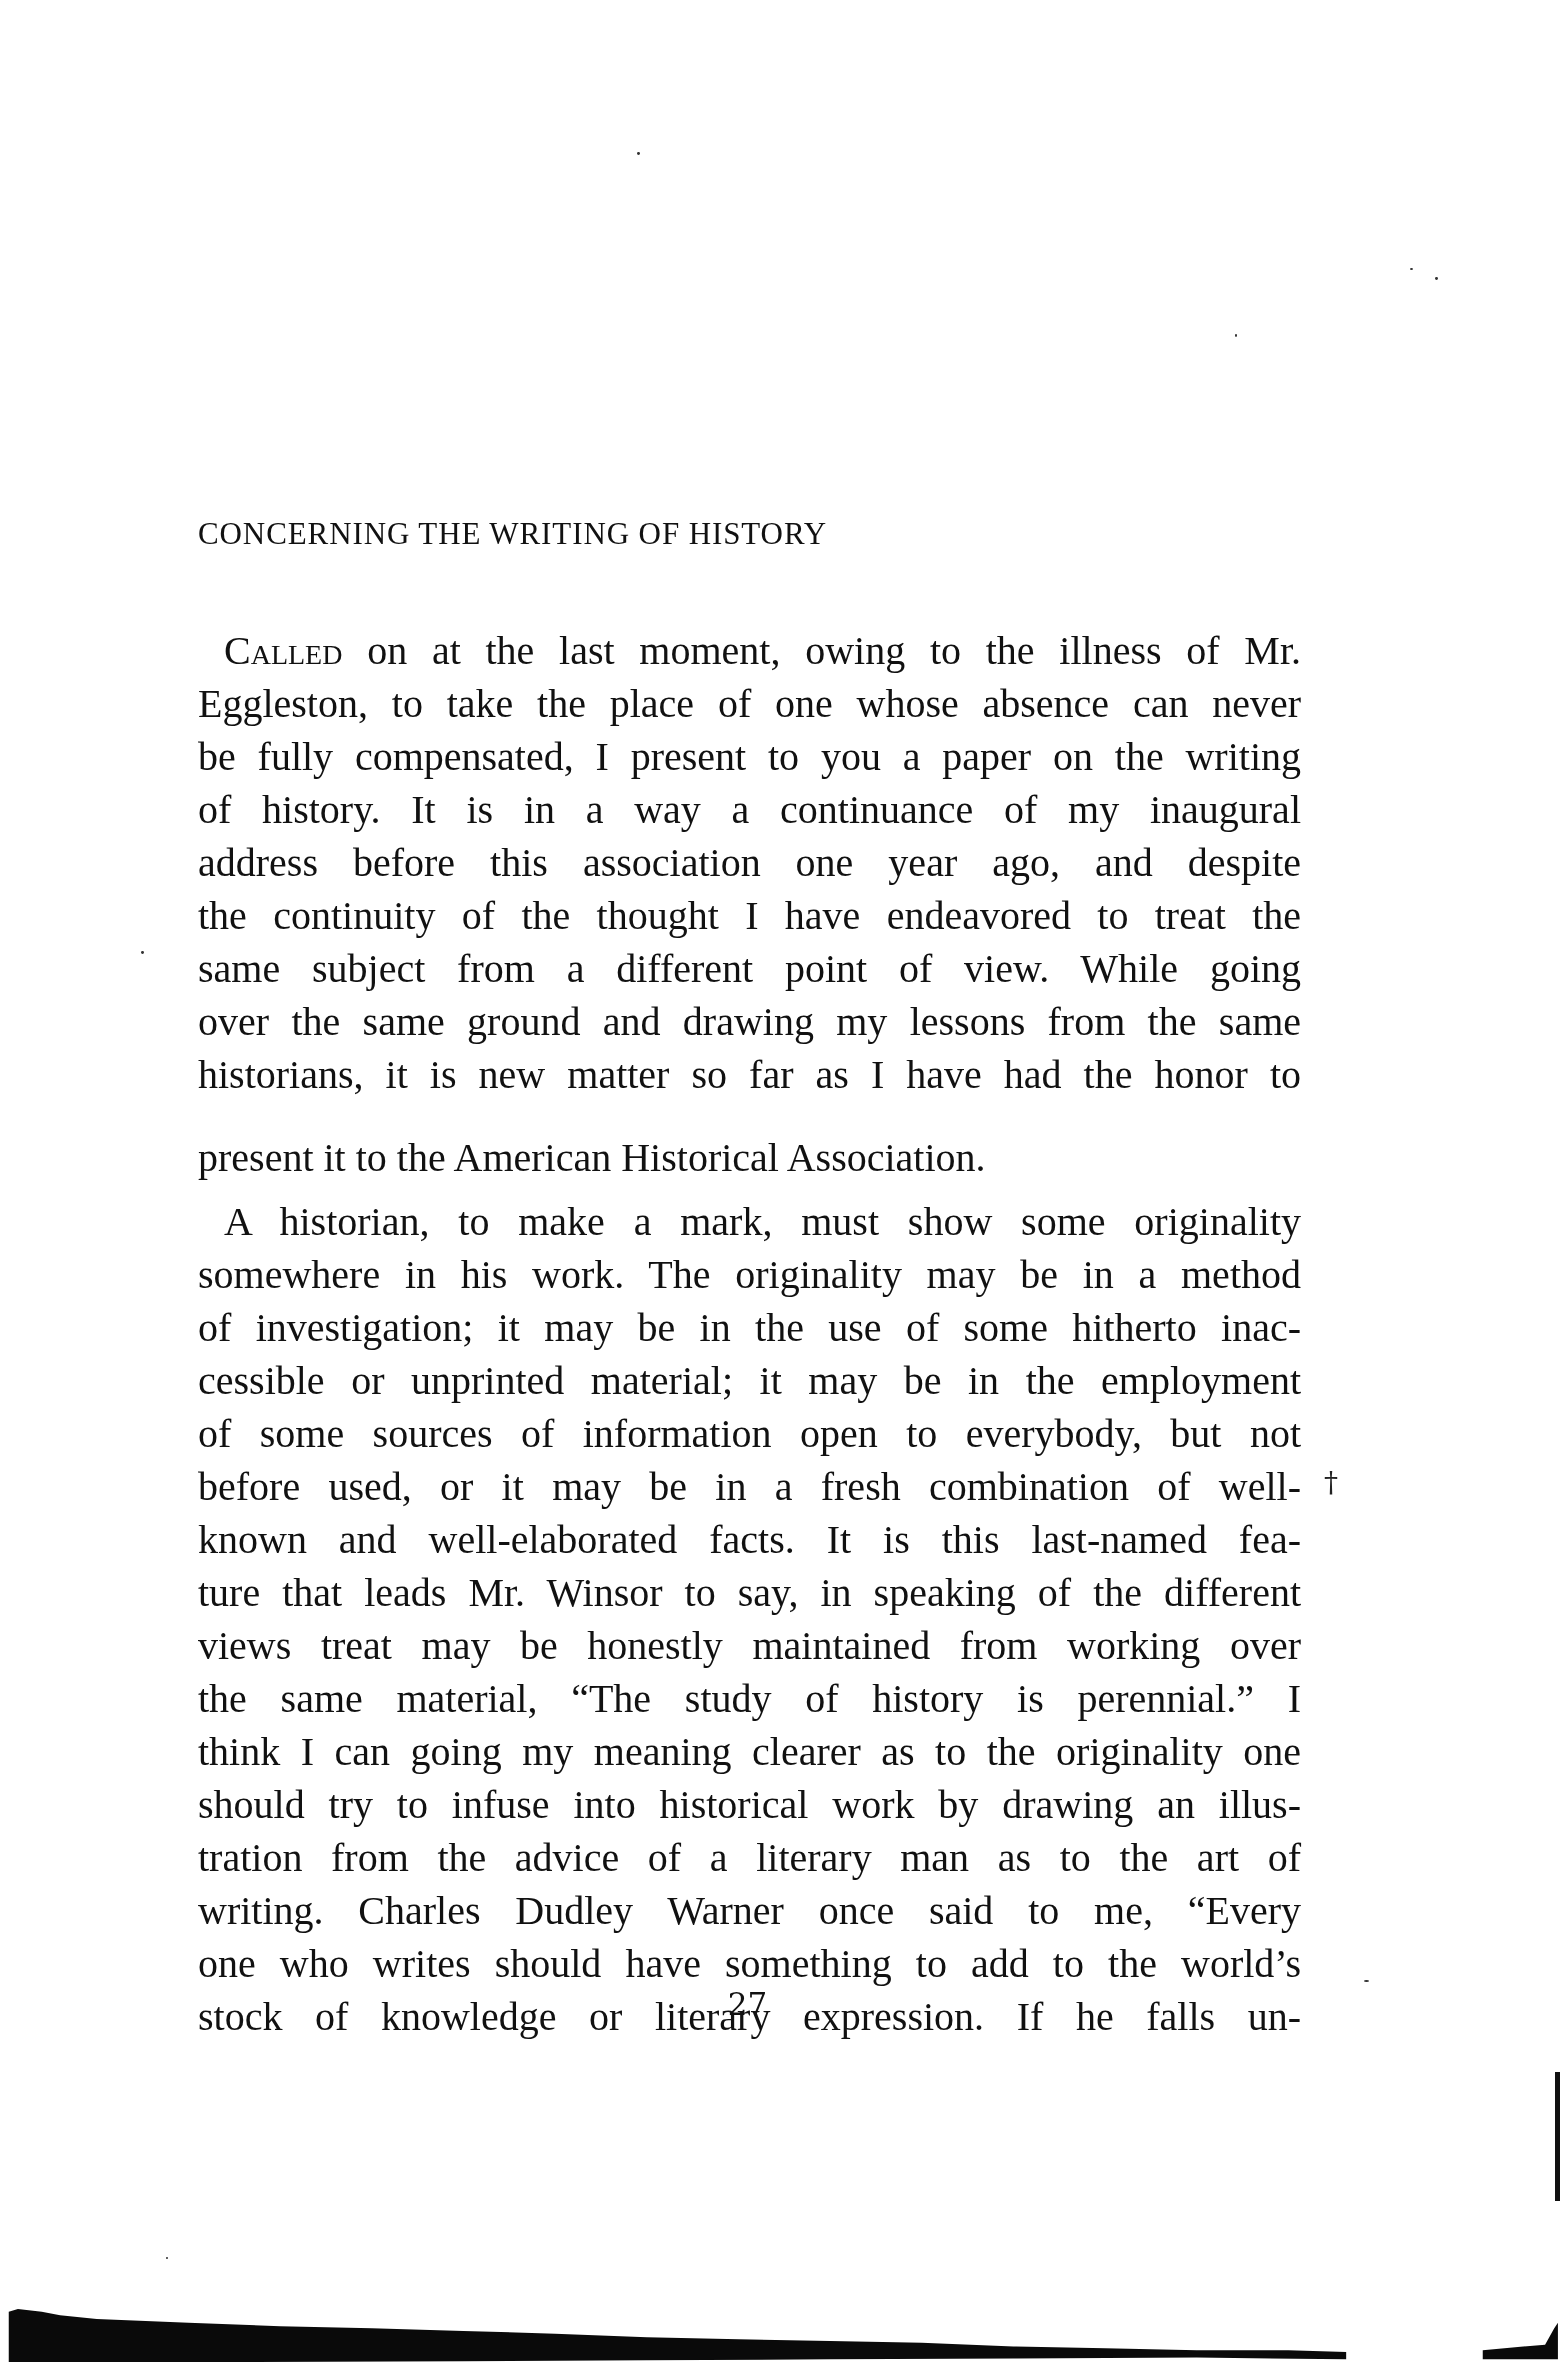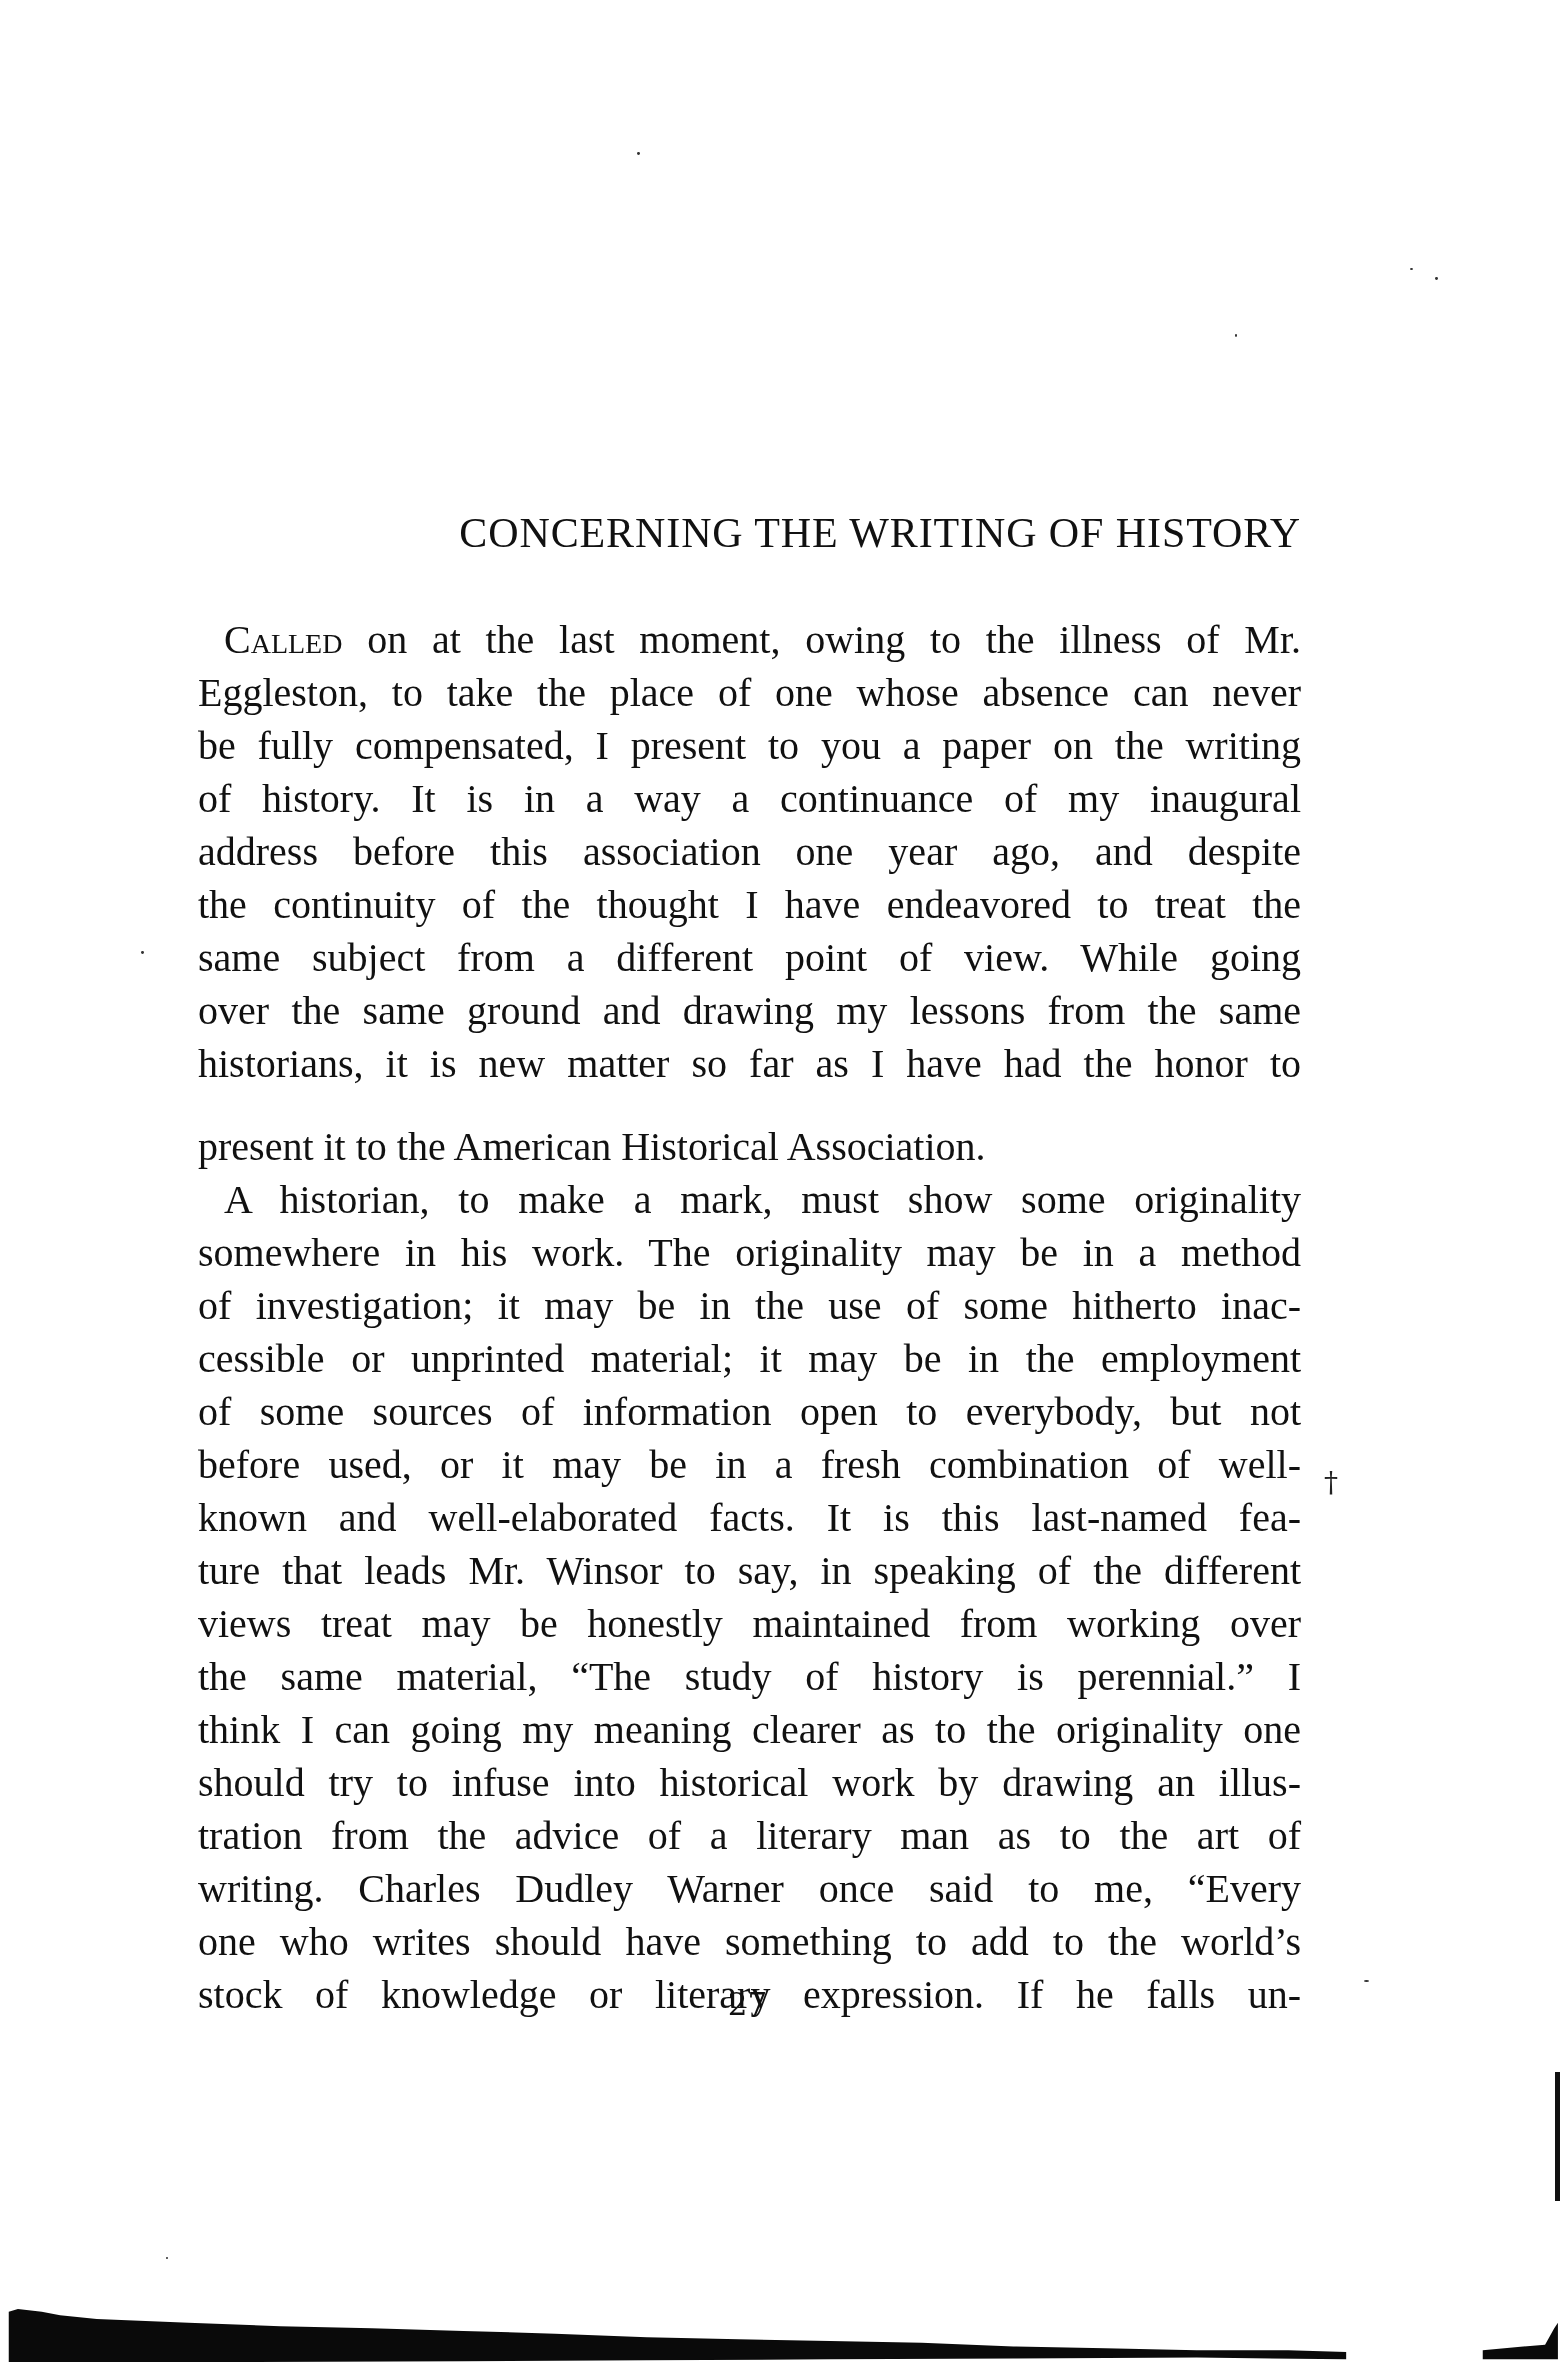--- a/index.html
+++ b/index.html
@@ -19,23 +19,23 @@
     position: absolute;
     left: 0; top: 0;
     width: 1563px; height: 2363px;
     background: #ffffff;
   }
   .title {
     position: absolute;
     left: 198px;
     width: 1103px;
     top: 506px;
-    text-align: right;
+    text-align: left;
     font-family: "Liberation Serif", "DejaVu Serif", serif;
-    font-size: 42px;
+    font-size: 31px;
     letter-spacing: 0.9px;
     line-height: 55px;
     white-space: nowrap;
   }
   .body-text {
     position: absolute;
     left: 198px;
     top: 613px;
     width: 1103px;
   }
@@ -49,20 +49,21 @@
     text-align: justify;
     text-align-last: justify;
   }
   .line.last {
     text-align: center;
     text-align-last: left;
     margin-top: 30px;
   }
   .line.indent {
     padding-left: 26px;
+    margin-top: 11px;
   }
   .smallcaps {
     font-variant: small-caps;
   }
   .page-number {
     position: absolute;
     left: 660px;
     width: 175px;
     top: 1984px;
     text-align: center;

